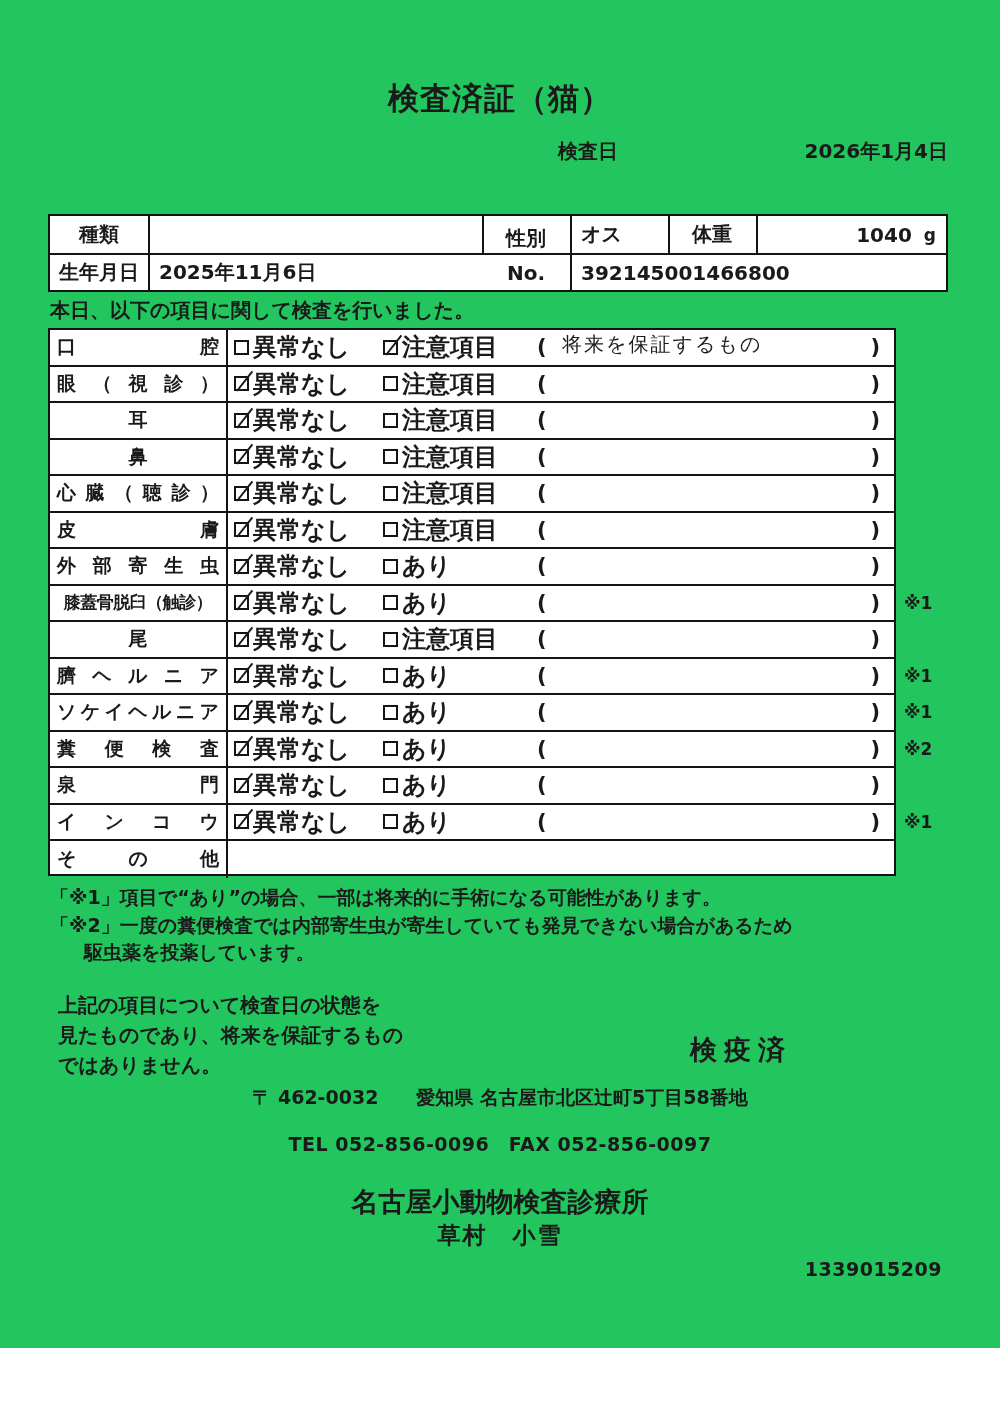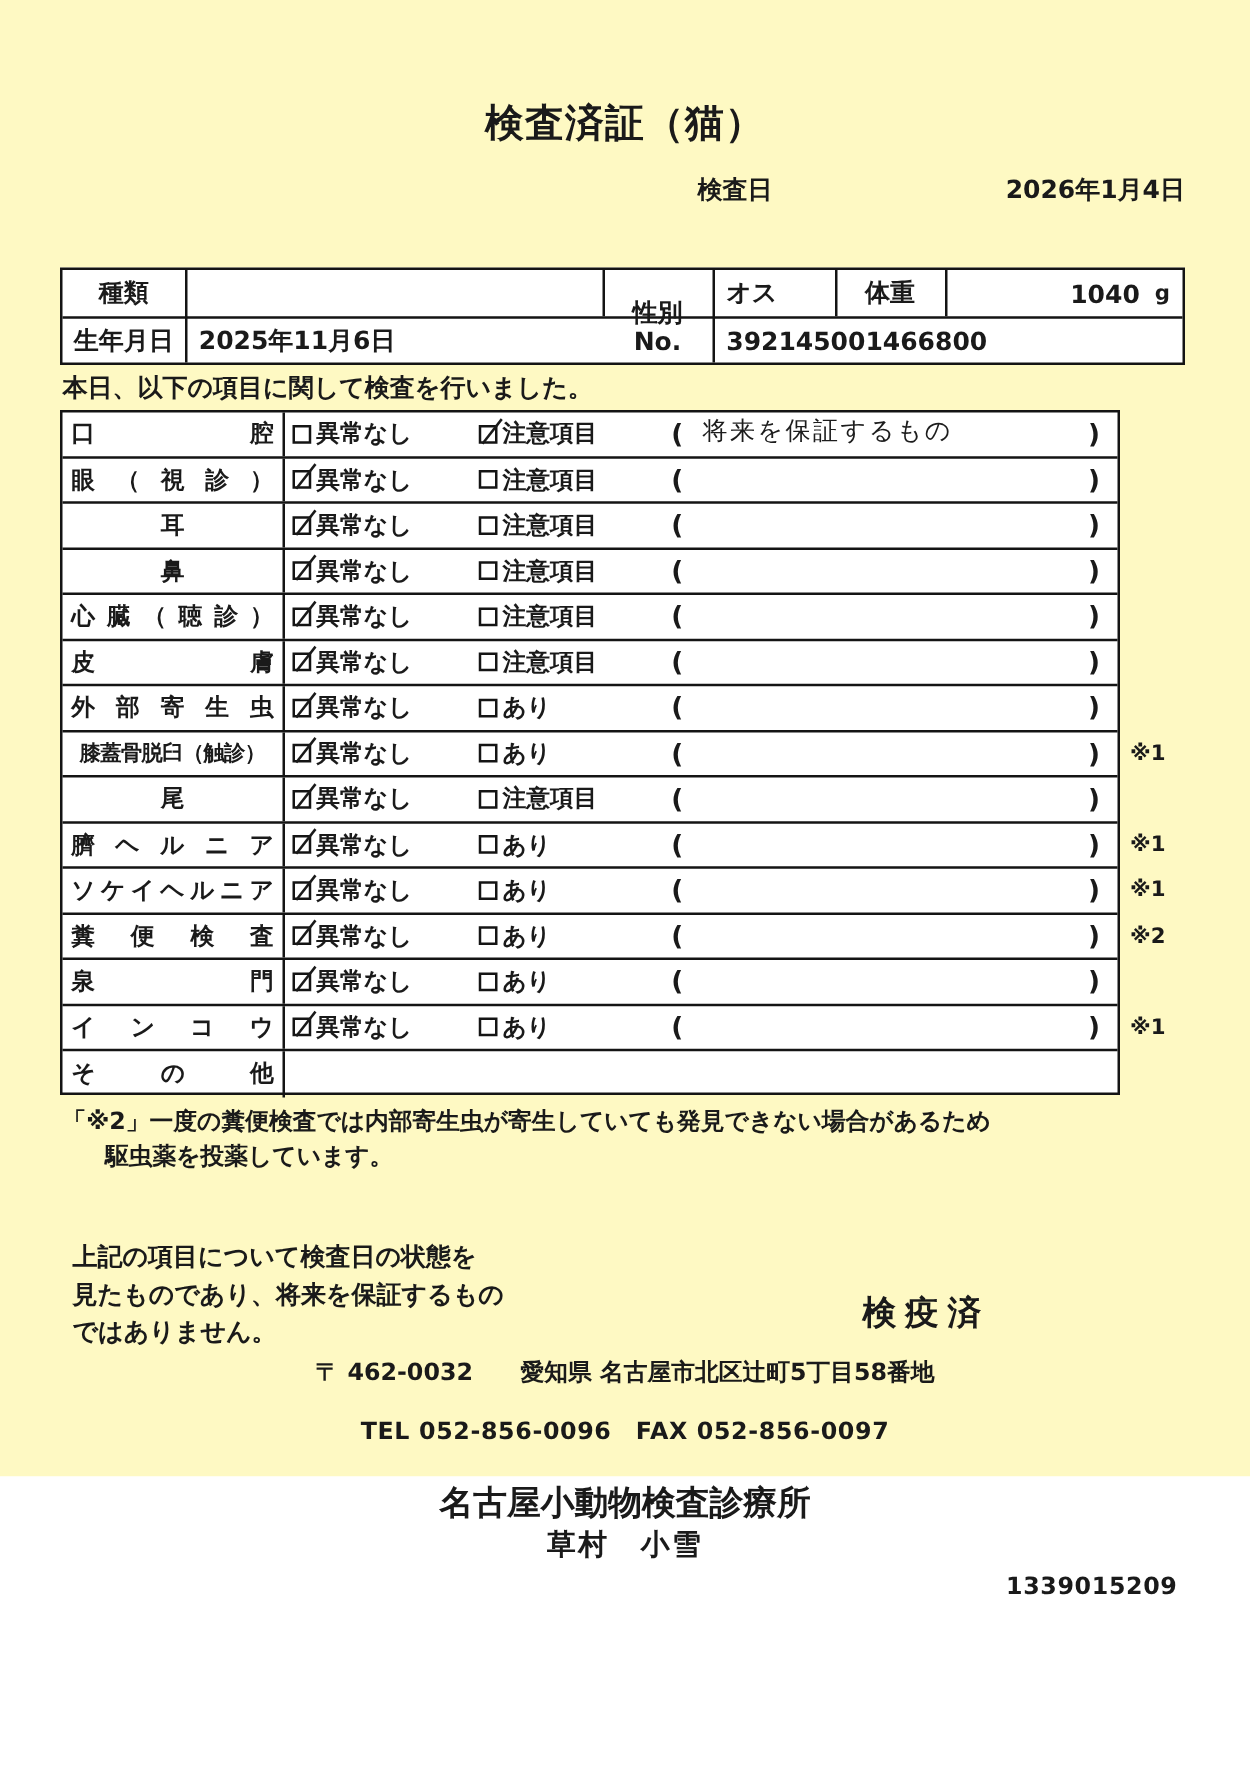--- a/index.html
+++ b/index.html
@@ -13,22 +13,22 @@
     position: relative;
     font-family: "DejaVu Sans", "Liberation Sans", sans-serif;
     color: #1a1a1a;
     overflow: hidden;
   }
 
   .page {
     position: absolute;
     left: 0; top: 0;
     width: 1000px;
-    height: 1181px;
-    background: #fef9c3;
+    height: 1348px;
+    background: #22c55e;
   }
 
   
   .title {
     position: absolute;
     left: 0; top: 78px;
     width: 1000px;
     text-align: center;
     font-size: 31px;
     font-weight: bold;
@@ -152,21 +152,21 @@
     width: 0;
     border-left: 2px solid #141414;
   }
 
   .opt {
     position: absolute;
     top: 0;
     height: 100%;
     display: flex;
     align-items: center;
-    font-size: 19px;
+    font-size: 24px;
     font-weight: bold;
     white-space: nowrap;
   }
   .opt-a { left: 184px; }
   .opt-b { left: 333px; }
 
   .box {
     position: relative;
     display: inline-block;
     width: 15px;
@@ -313,21 +313,21 @@
 
   <div class="tbl" id="animal-table">
     <div class="cellline-h" style="top:37px"></div>
     <div class="cellline-v" style="left:98px;  top:0;  height:74px;"></div>
     <div class="cellline-v" style="left:432px; top:0;  height:37px;"></div>
     <div class="cellline-v" style="left:520px; top:0;  height:74px;"></div>
     <div class="cellline-v" style="left:618px; top:0;  height:37px;"></div>
     <div class="cellline-v" style="left:706px; top:0;  height:37px;"></div>
 
     <div class="cell center" style="left:0;    top:0; width:98px;  height:37px;">種類</div>
-    <div class="cell center" style="left:434px;top:16px; width:84px;  height:37px;">性別</div>
+    <div class="cell center" style="left:434px;top:4px; width:84px;  height:37px;">性別</div>
     <div class="cell left" style="left:522px;top:0; width:94px;  height:37px;">オス</div>
     <div class="cell center" style="left:620px;top:0; width:84px;  height:37px;">体重</div>
     <div class="cell right" style="left:708px;top:0; width:188px; height:37px;">
       <span>1040</span>
       <span class="weight-unit">g</span>
     </div>
 
     <div class="cell center" style="left:0;    top:39px; width:98px;  height:35px;">生年月日</div>
     <div class="cell left" style="left:100px;top:39px; width:330px; height:35px;">2025年11月6日</div>
     <div class="cell center" style="left:434px;top:39px; width:84px;  height:35px;">No.</div>
@@ -597,20 +597,21 @@
     </div>
   <div id="checklist-marks">
       <div class="asterisk-mark" style="top: 592.5px;">※1</div>
       <div class="asterisk-mark" style="top: 665.5px;">※1</div>
       <div class="asterisk-mark" style="top: 702px;">※1</div>
       <div class="asterisk-mark" style="top: 738.5px;">※2</div>
       <div class="asterisk-mark" style="top: 811.5px;">※1</div>
     </div>
 
   <div class="footnotes">
+    <div>「※1」項目で“あり”の場合、一部は将来的に手術になる可能性があります。</div>
     <div>「※2」一度の糞便検査では内部寄生虫が寄生していても発見できない場合があるため</div>
     <div class="fn-indent">駆虫薬を投薬しています。</div>
   </div>
 
   <div class="disclaimer">上記の項目について検査日の状態を
 見たものであり、将来を保証するもの
 ではありません。</div>
   <div class="stamp">検疫済</div>
   <div class="addr-line">〒 462-0032　　愛知県 名古屋市北区辻町5丁目58番地</div>
   <div class="tel-line">TEL 052-856-0096　FAX 052-856-0097</div>

